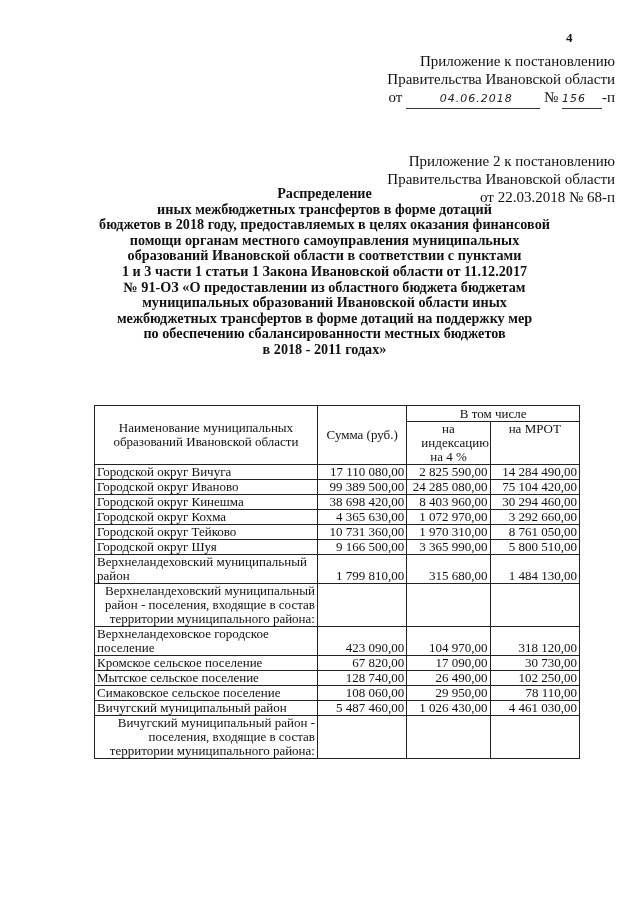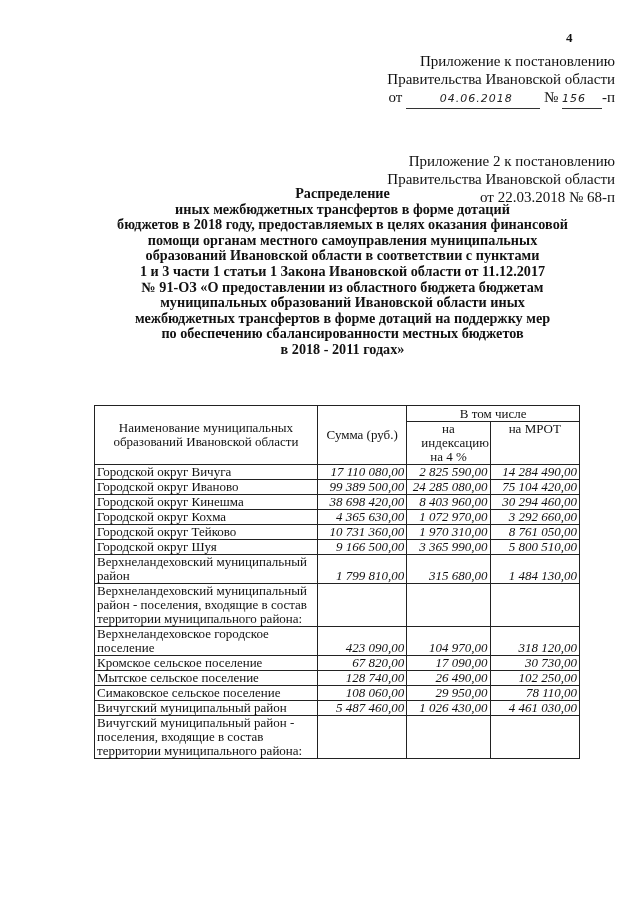--- a/index.html
+++ b/index.html
@@ -21,43 +21,43 @@
   .annex .line { display: block; white-space: nowrap; }
   .hand {
     display: inline-block; border-bottom: 1px solid #333;
     font-family: "DejaVu Sans", sans-serif; font-style: italic;
     font-size: 11px; letter-spacing: 1px; color: #222;
     text-align: center; padding-left: 6px;
   }
   .hand.date { width: 128px; }
   .hand.num { width: 40px; text-align: left; padding-left: 0; }
   .title {
-    position: absolute; left: 100px; width: 485px; top: 186px;
+    position: absolute; left: 82px; width: 485px; top: 186px;
     text-align: center; font-weight: bold; font-size: 14.2px; line-height: 15.6px;
   }
   .title .line { display: block; white-space: nowrap; }
   table.grid {
     position: absolute; left: 94px; top: 405px;
     border-collapse: collapse; font-size: 13px; line-height: 14px;
     table-layout: fixed; width: 486px;
   }
   table.grid td, table.grid th {
     border: 1px solid #222; padding: 0 2px; vertical-align: bottom;
     font-weight: normal;
   }
   th { text-align: center; vertical-align: middle !important; }
-  td.num { text-align: right; white-space: nowrap; font-style: italic; }
+  td.num { text-align: right; white-space: nowrap; }
   td.name { text-align: left; }
   .col-name { width: 217px; }
   .col-sum { width: 87px; }
   .col-idx { width: 81px; }
   .col-mrot { width: 87px; }
   tr.row1 td { height: 14px; }
   tr.row2 td { height: 28px; }
-  tr.row3 td { height: 42px; }
+  tr.row3 td { height: 42px; text-align: right; }
   th.sub { vertical-align: top !important; margin-top: 19px; }
 </style>
 </head>
 <body>
 
 <div class="page-num">4</div>
 
 <div class="annex annex1">
   <span class="line">Приложение к постановлению</span>
   <span class="line">Правительства Ивановской области</span>

